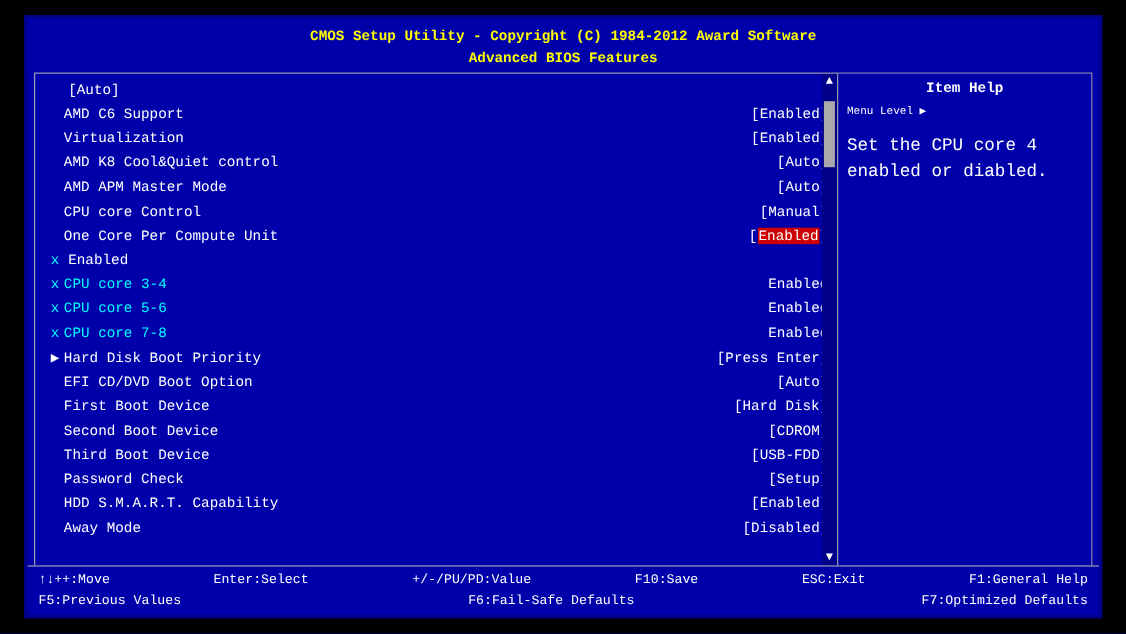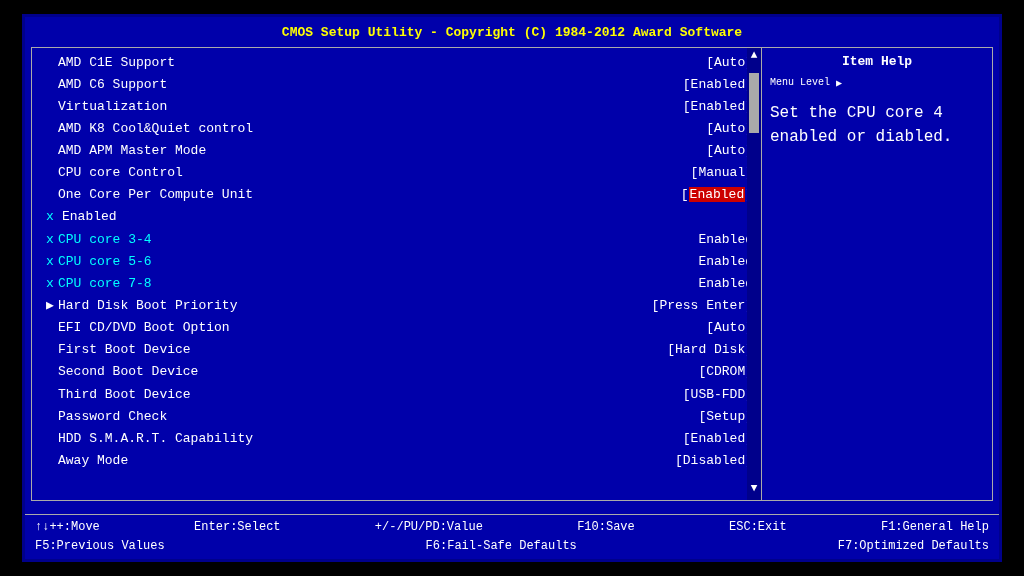--- a/index.html
+++ b/index.html
@@ -143,28 +143,28 @@
       line-height: 1.6;
     }
   </style>
 </head>
 <body>
 
 <div class="screen">
 
   <div class="title-bar">
     <div>CMOS Setup Utility - Copyright (C) 1984-2012 Award Software</div>
+    <div>Advanced BIOS Features</div>
   </div>
 
   <div class="main-area">
     <div class="left-panel">
       <div id="rows-container">
           <div class="bios-row">
     <span class="prefix">&nbsp;&nbsp;</span>
-    <span class="label" style="">AMD C1E Support</span>
     <span class="value" style="">[Auto]</span>
   </div>
           <div class="bios-row">
     <span class="prefix">&nbsp;&nbsp;</span>
     <span class="label" style="">AMD C6 Support</span>
     <span class="value" style="">[Enabled]</span>
   </div>
           <div class="bios-row">
     <span class="prefix">&nbsp;&nbsp;</span>
     <span class="label" style="">Virtualization</span>

